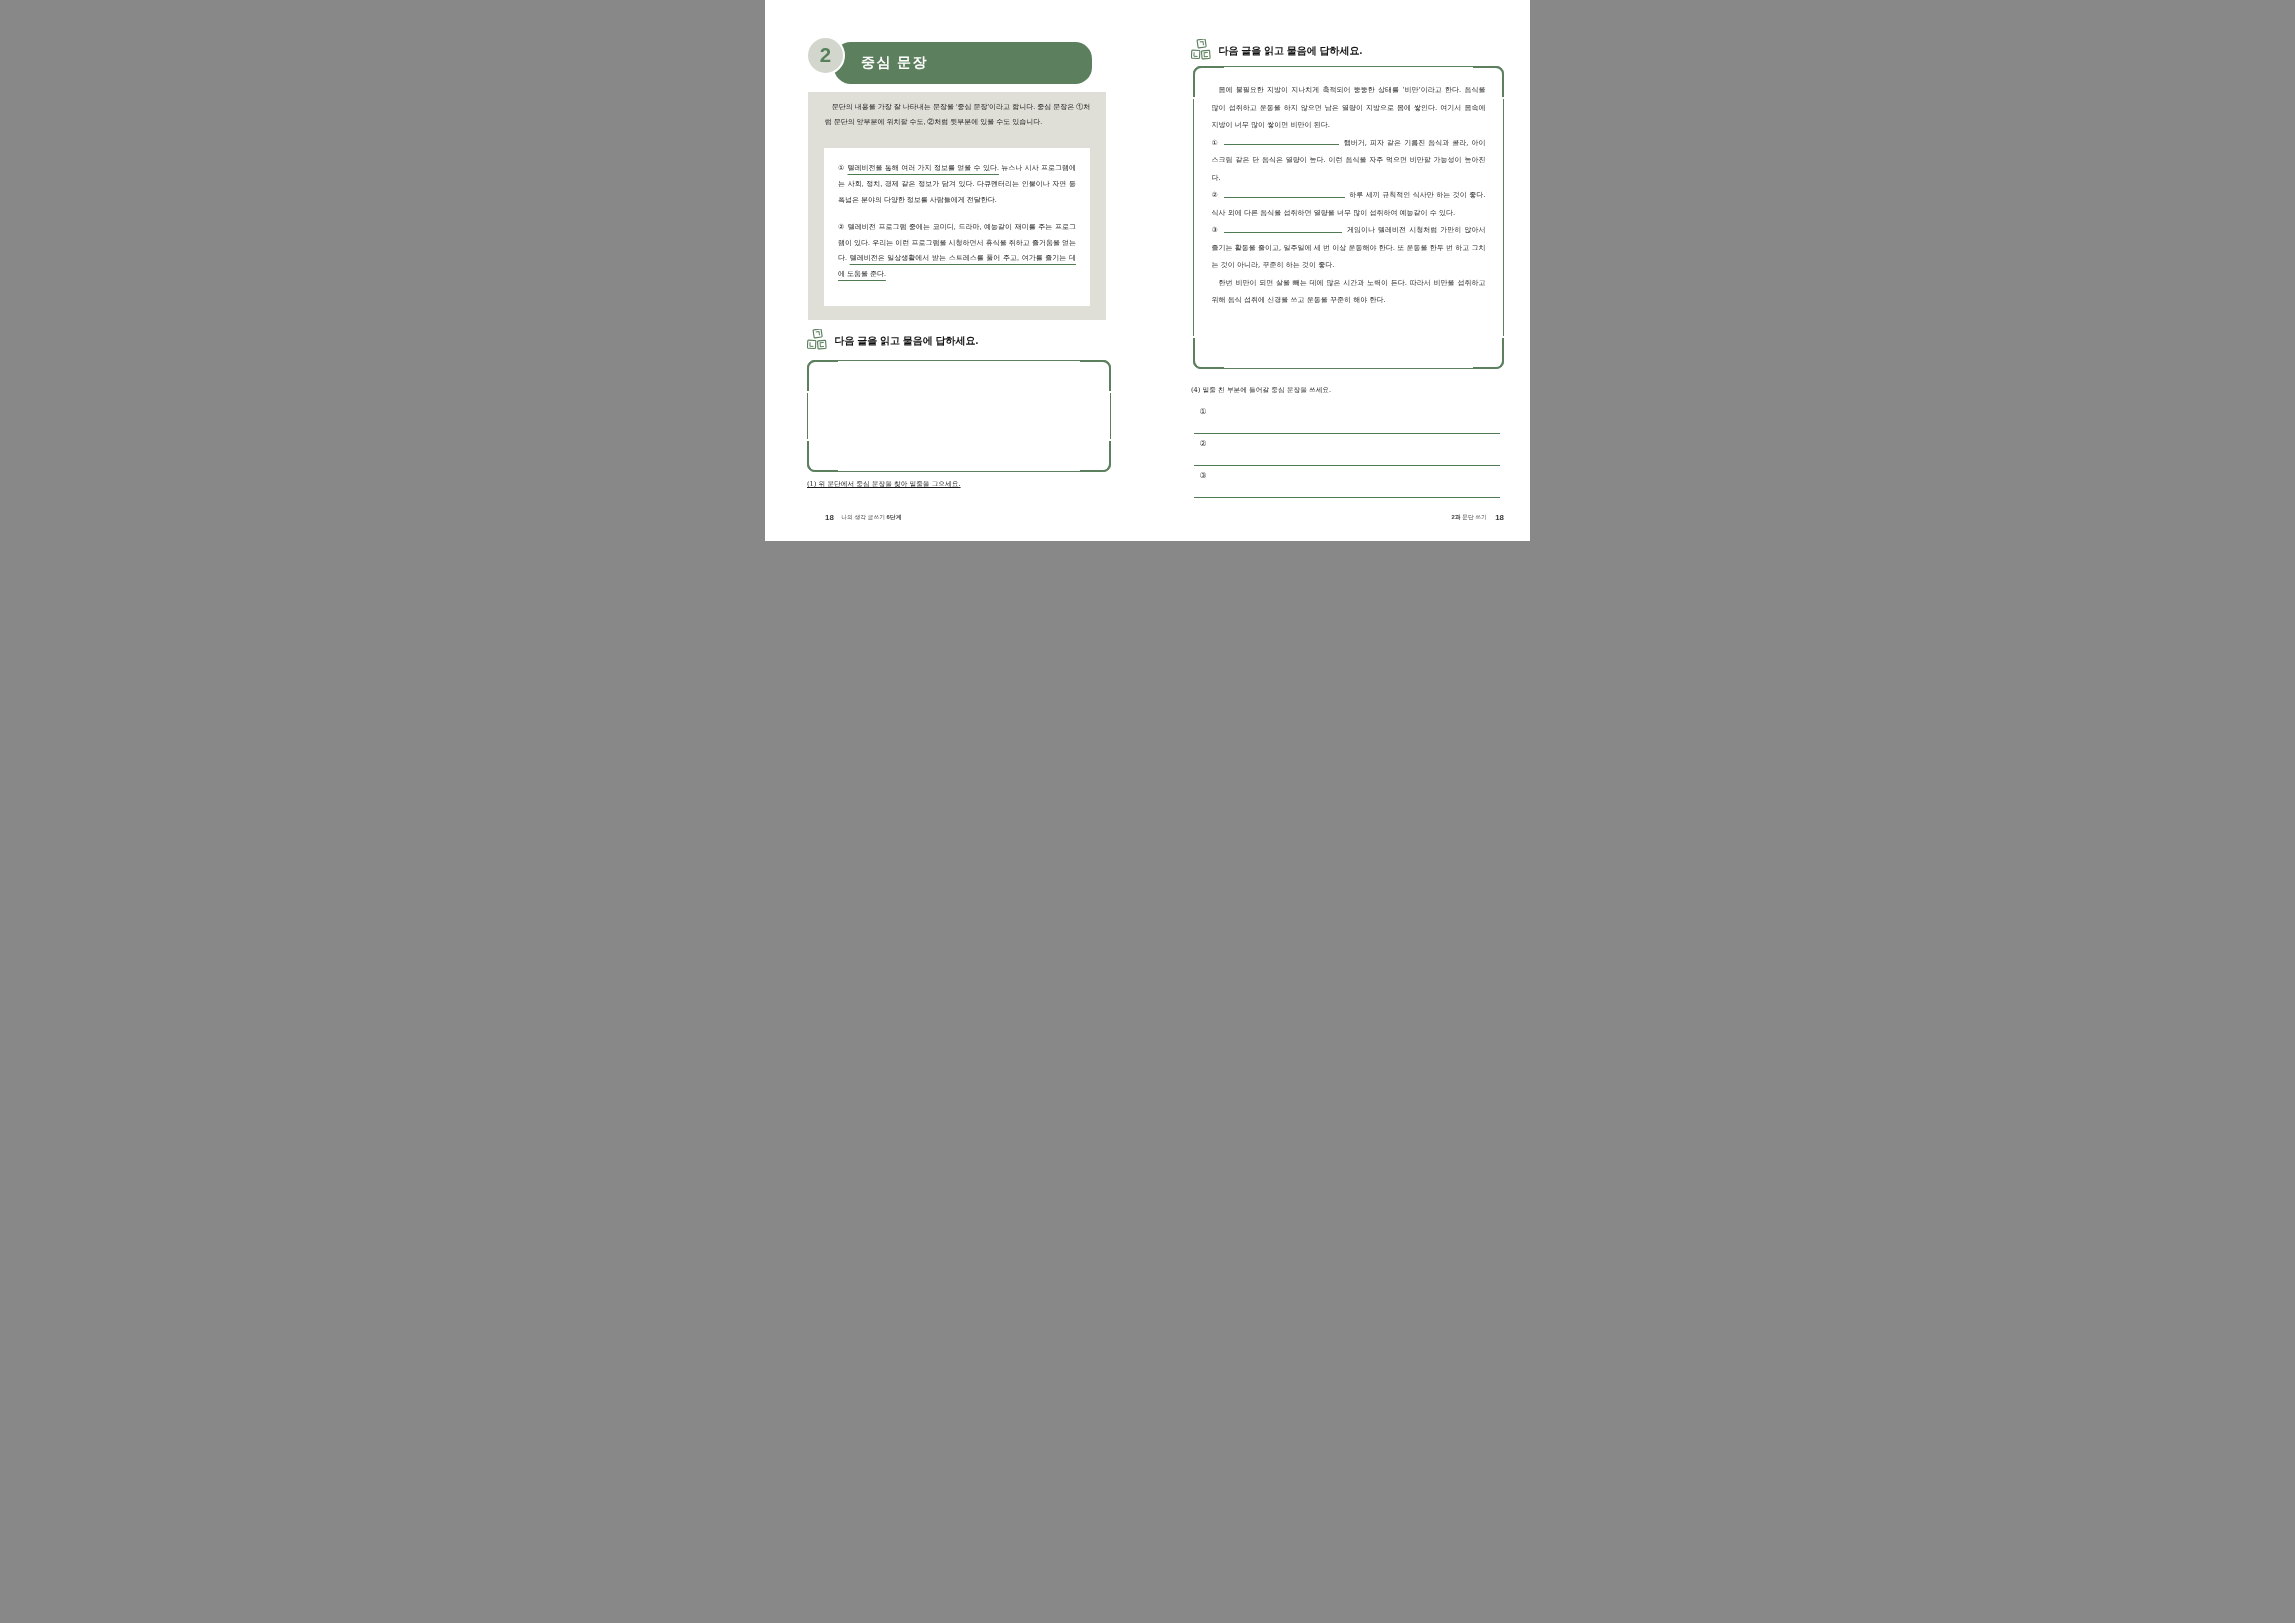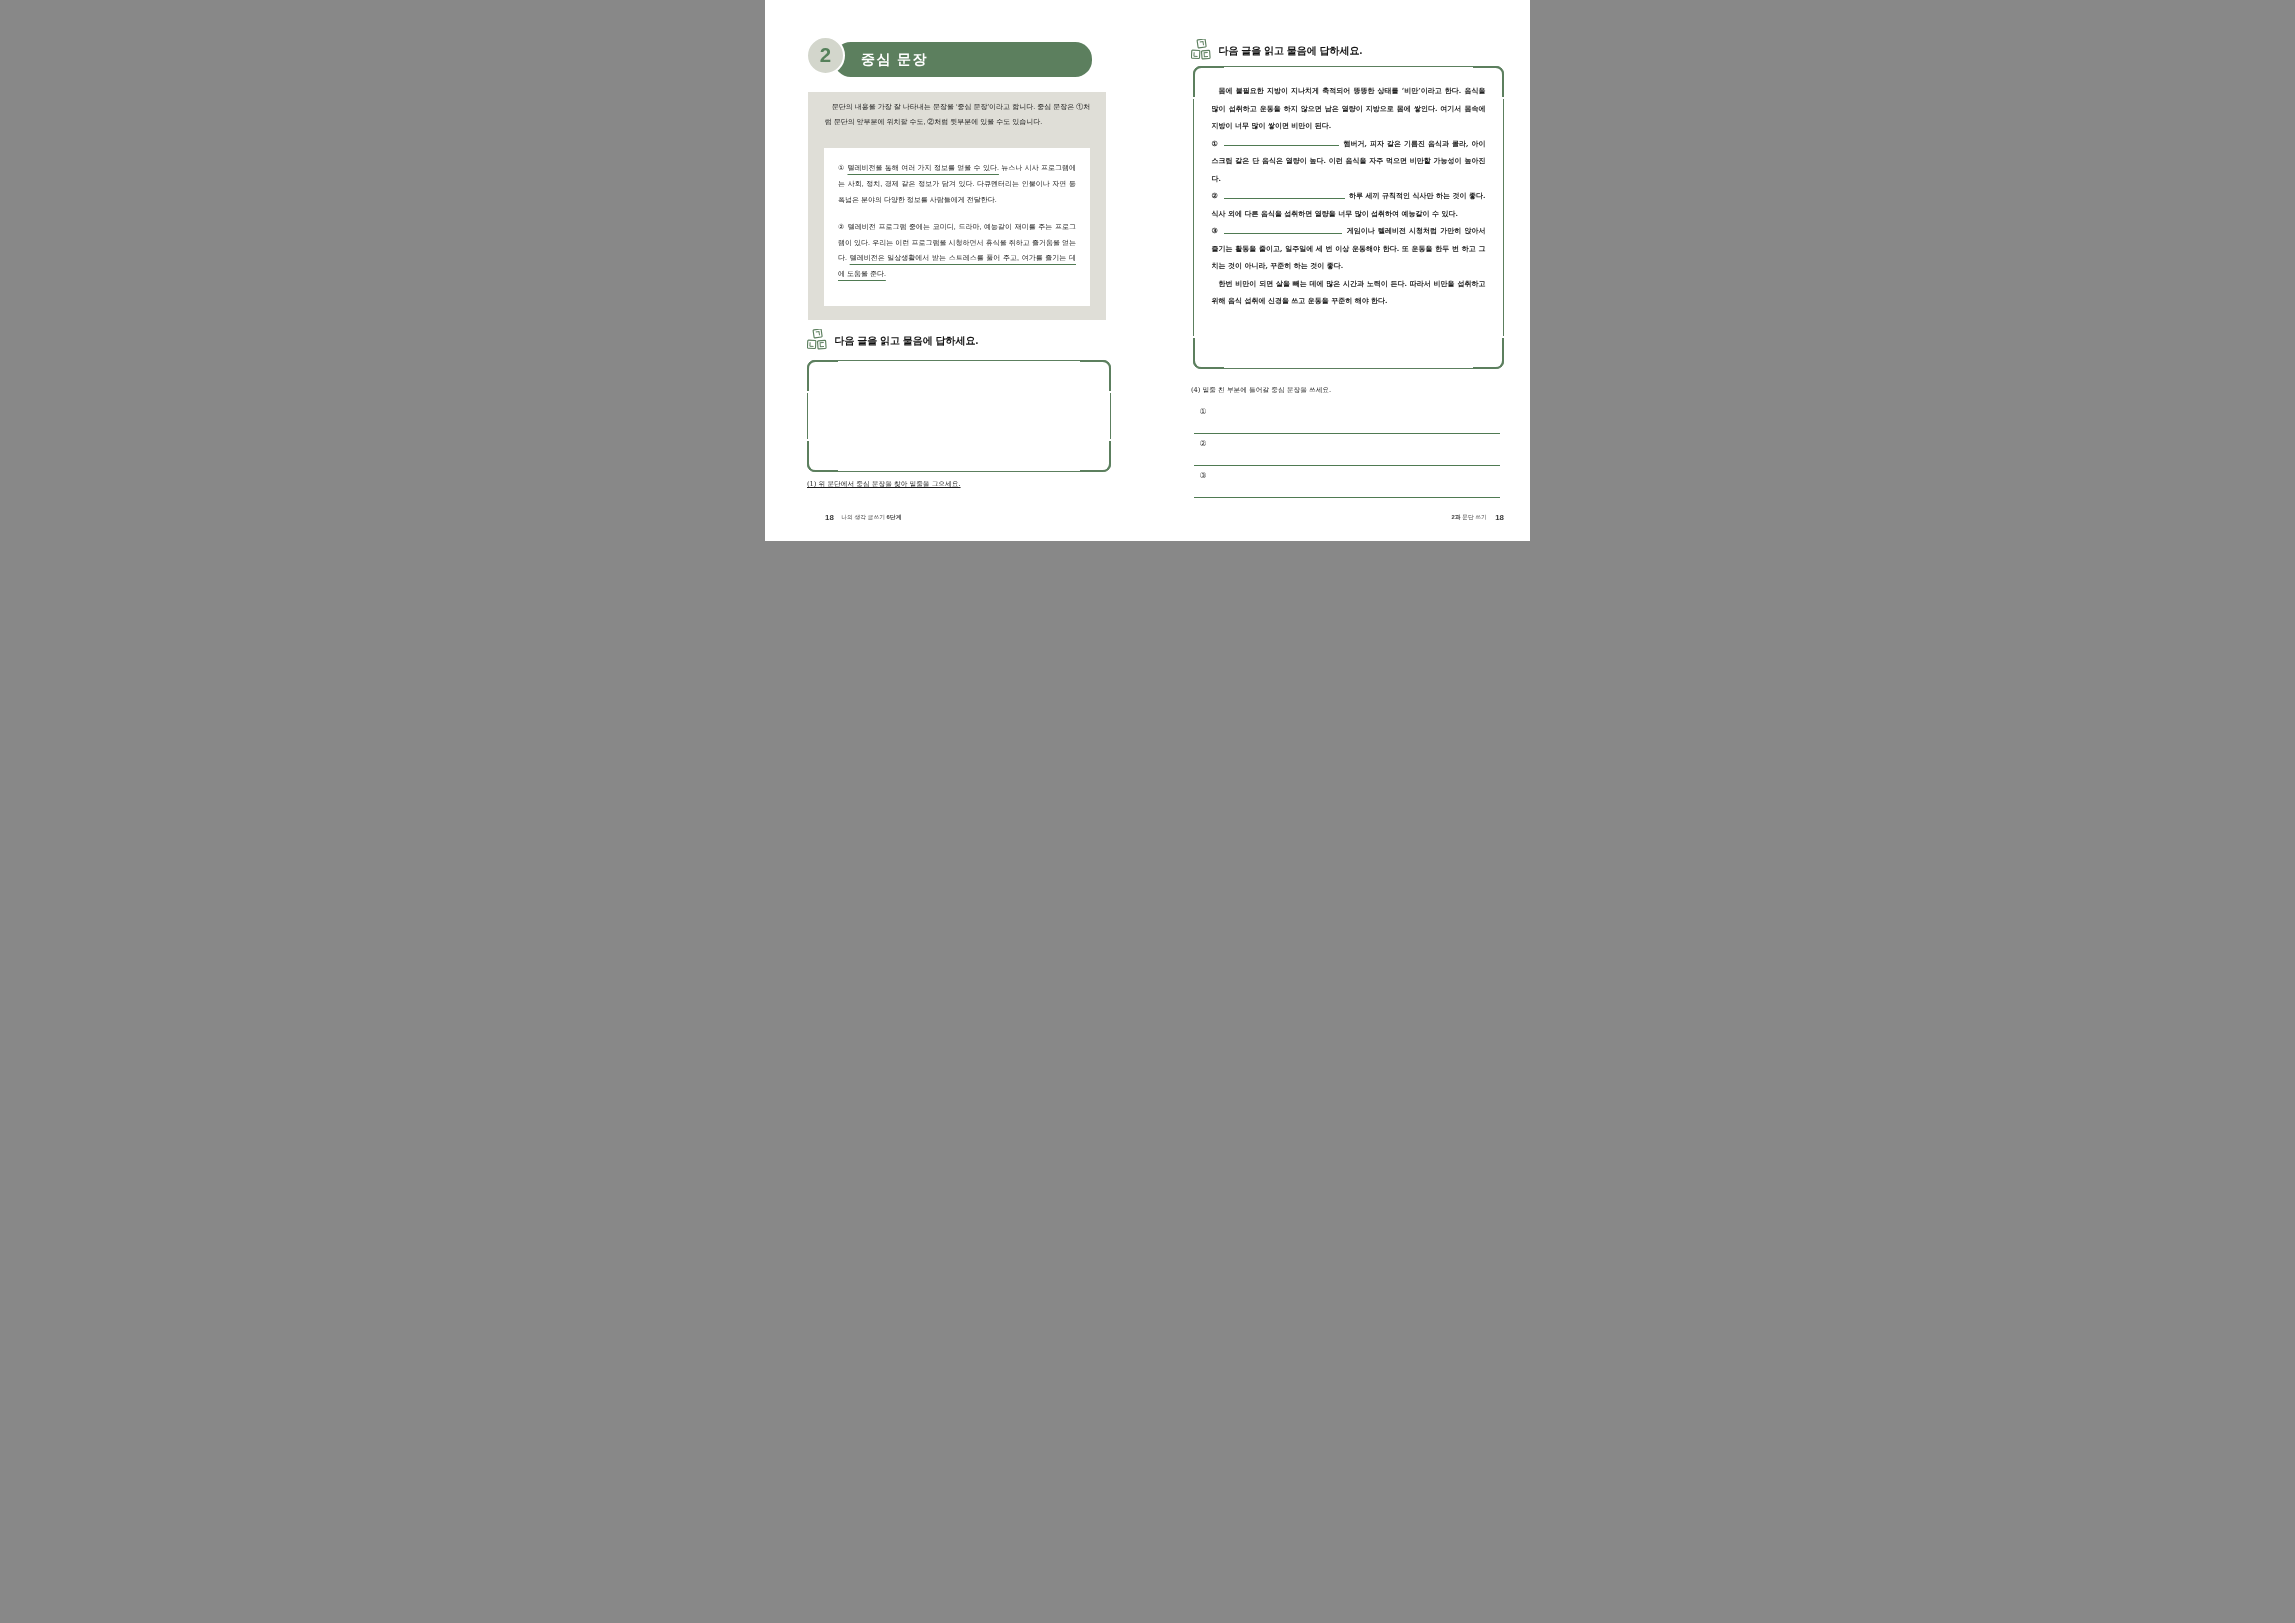--- a/index.html
+++ b/index.html
@@ -3,21 +3,21 @@
 <meta charset="utf-8">
 <style>
   html,body{margin:0;padding:0;background:#888;}
   #page{
     position:relative;width:765px;height:541px;background:#ffffff;
     margin:0 auto;font-family:"Liberation Sans",sans-serif;color:#1b1b1b;
     overflow:hidden;
   }
   
   .unit-bar{
-    position:absolute;left:69px;top:42px;width:258px;height:35px;
+    position:absolute;left:69px;top:42px;width:258px;height:42px;
     background:#5c7f5e;border-radius:16.7px;display:flex;align-items:center;
   }
   .unit-bar .title{
     margin-left:27px;color:#ffffff;font-size:14px;font-weight:bold;letter-spacing:1.4px;
   }
   .unit-circle{
     position:absolute;left:41px;top:36px;width:39px;height:39px;border-radius:50%;
     background:#d3d6cc;border:2.3px solid #ffffff;box-sizing:border-box;
     display:flex;align-items:center;justify-content:center;
   }
@@ -53,21 +53,21 @@
   .gbox .c.bl{bottom:-1.4px;left:-1.4px;border-bottom-width:2.3px;border-left-width:2.3px;border-bottom-left-radius:8.3px;}
   .gbox .c.br{bottom:-1.4px;right:-1.4px;border-bottom-width:2.3px;border-right-width:2.3px;border-bottom-right-radius:8.3px;}
   .gbox .gap{position:absolute;background:#ffffff;width:3.2px;height:2.3px;}
   .gbox .gap.l1{left:-1.4px;top:30px;} .gbox .gap.l2{left:-1.4px;bottom:30px;}
   .gbox .gap.r1{right:-1.4px;top:30px;} .gbox .gap.r2{right:-1.4px;bottom:30px;}
   .serif, .gbox p{font-family:"DejaVu Serif","Liberation Serif",serif;}
   .gbox p{margin:0;font-size:7px;color:#222;text-align:justify;}
   .passage-left{left:42px;top:360px;width:304px;height:112px;padding:12px 20.4px 0 20.4px;}
   .passage-left p{line-height:2.35;text-indent:1em;}
   .passage-right{left:428px;top:66px;width:311px;height:303px;padding:15px 17.6px 0 17.6px;}
-  .passage-right p{line-height:2.5;font-weight:bold;}
+  .passage-right p{line-height:2.5;}
   .passage-right p.indent{text-indent:1em;}
   .blank{
     display:inline-block;height:0.95em;border-bottom:1.4px solid #4f7a52;
     margin:0 4.6px -0.9px 2.8px;
   }
   
   .question{position:absolute;font-family:"DejaVu Serif","Liberation Serif",serif;
     font-size:6.7px;color:#1d1d1d;}
   .answers{position:absolute;left:429px;top:402px;width:306px;}
   .answer-item{position:relative;height:32px;}

